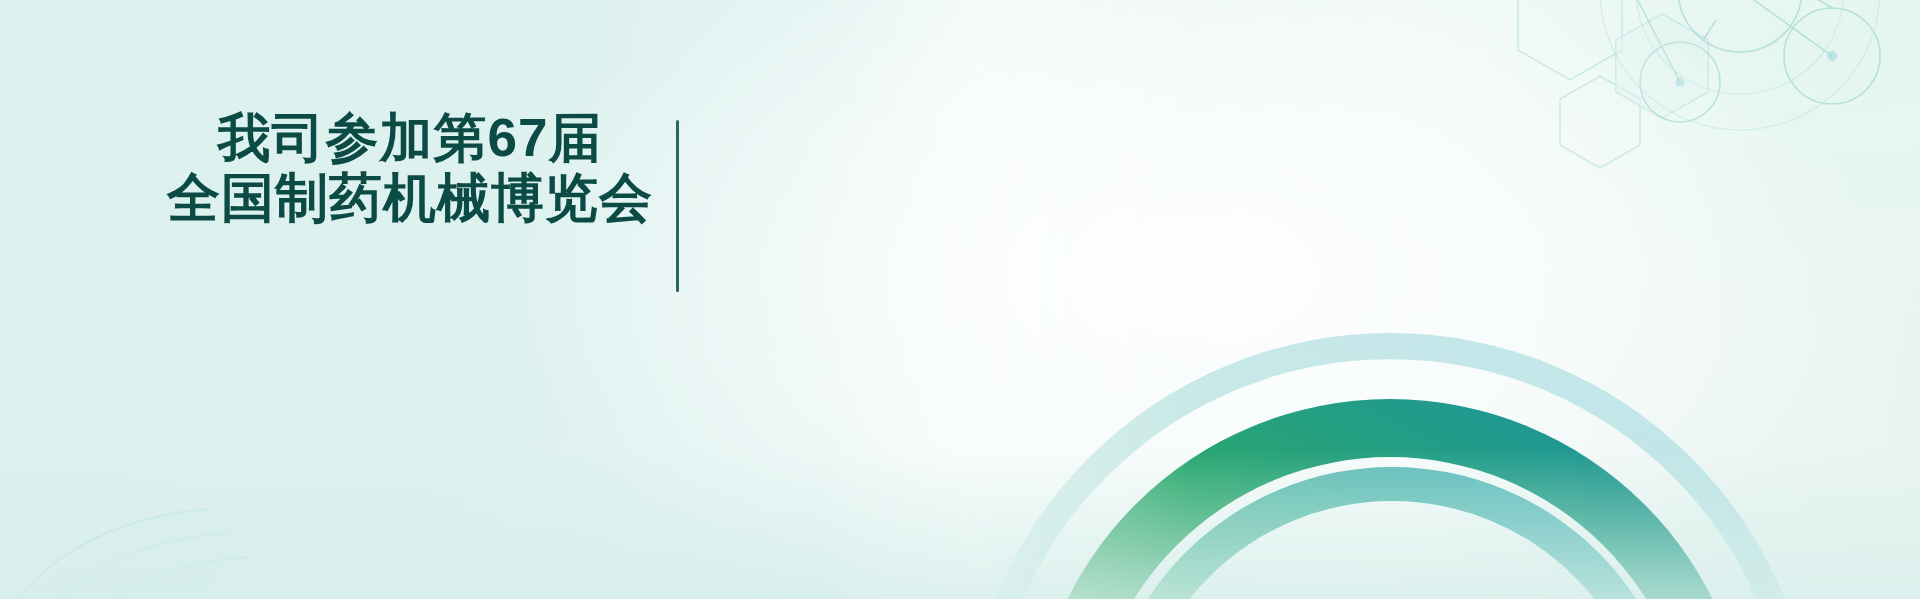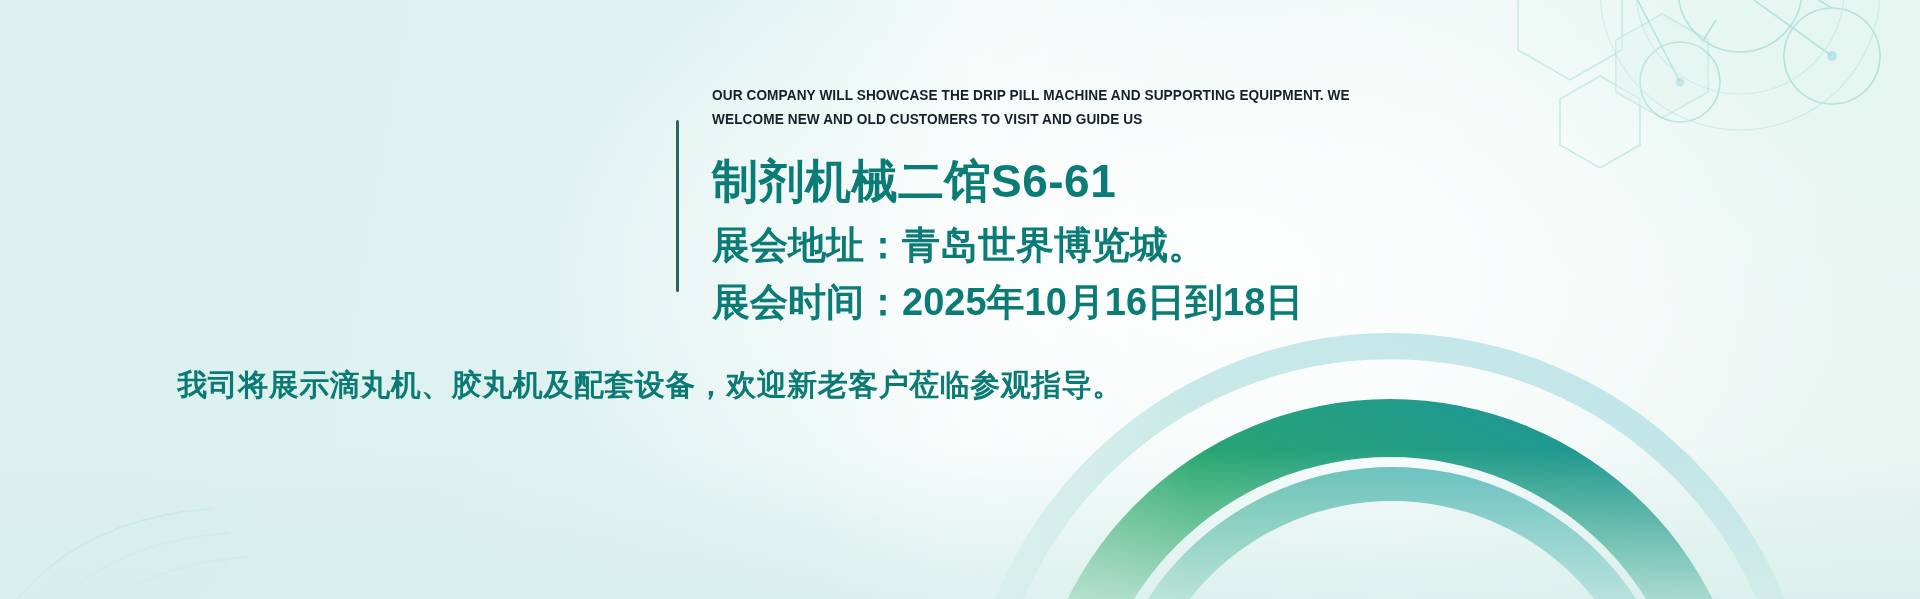--- a/index.html
+++ b/index.html
@@ -156,26 +156,21 @@
       <path d="M70 322 C96 214 176 152 300 144"></path>
       <path d="M104 325 C130 232 200 176 318 168"></path>
     </g>
     <path d="M20 330 C70 190 190 118 330 112 C300 210 190 300 20 330 Z" fill="#cdeee4" opacity=".45"></path>
   </svg>
 
   <div class="deco" id="deco-sheen"></div>
   <div class="deco" id="deco-bottomglow"></div>
 
   <div id="left-title">
+    <span class="tline">我司参加第67届</span>
+    <span class="tline">全国制药机械博览会</span>
   </div>
 
   <div id="divider"></div>
 
-  <div id="right-col">
-    <div id="eng-caption">OUR COMPANY WILL SHOWCASE THE DRIP PILL MACHINE AND SUPPORTING EQUIPMENT. WE WELCOME NEW AND OLD CUSTOMERS TO VISIT AND GUIDE US</div>
-    <div id="hall">制剂机械二馆S6-61</div>
-    <div class="info-line" id="addr-line">展会地址：青岛世界博览城。</div>
-    <div class="info-line" id="date-line">展会时间：2025年10月16日到18日</div>
-  </div>
 
-  <div id="subtitle">我司将展示滴丸机、胶丸机及配套设备，欢迎新老客户莅临参观指导。</div>
 
 </div>
 
 </body></html>

